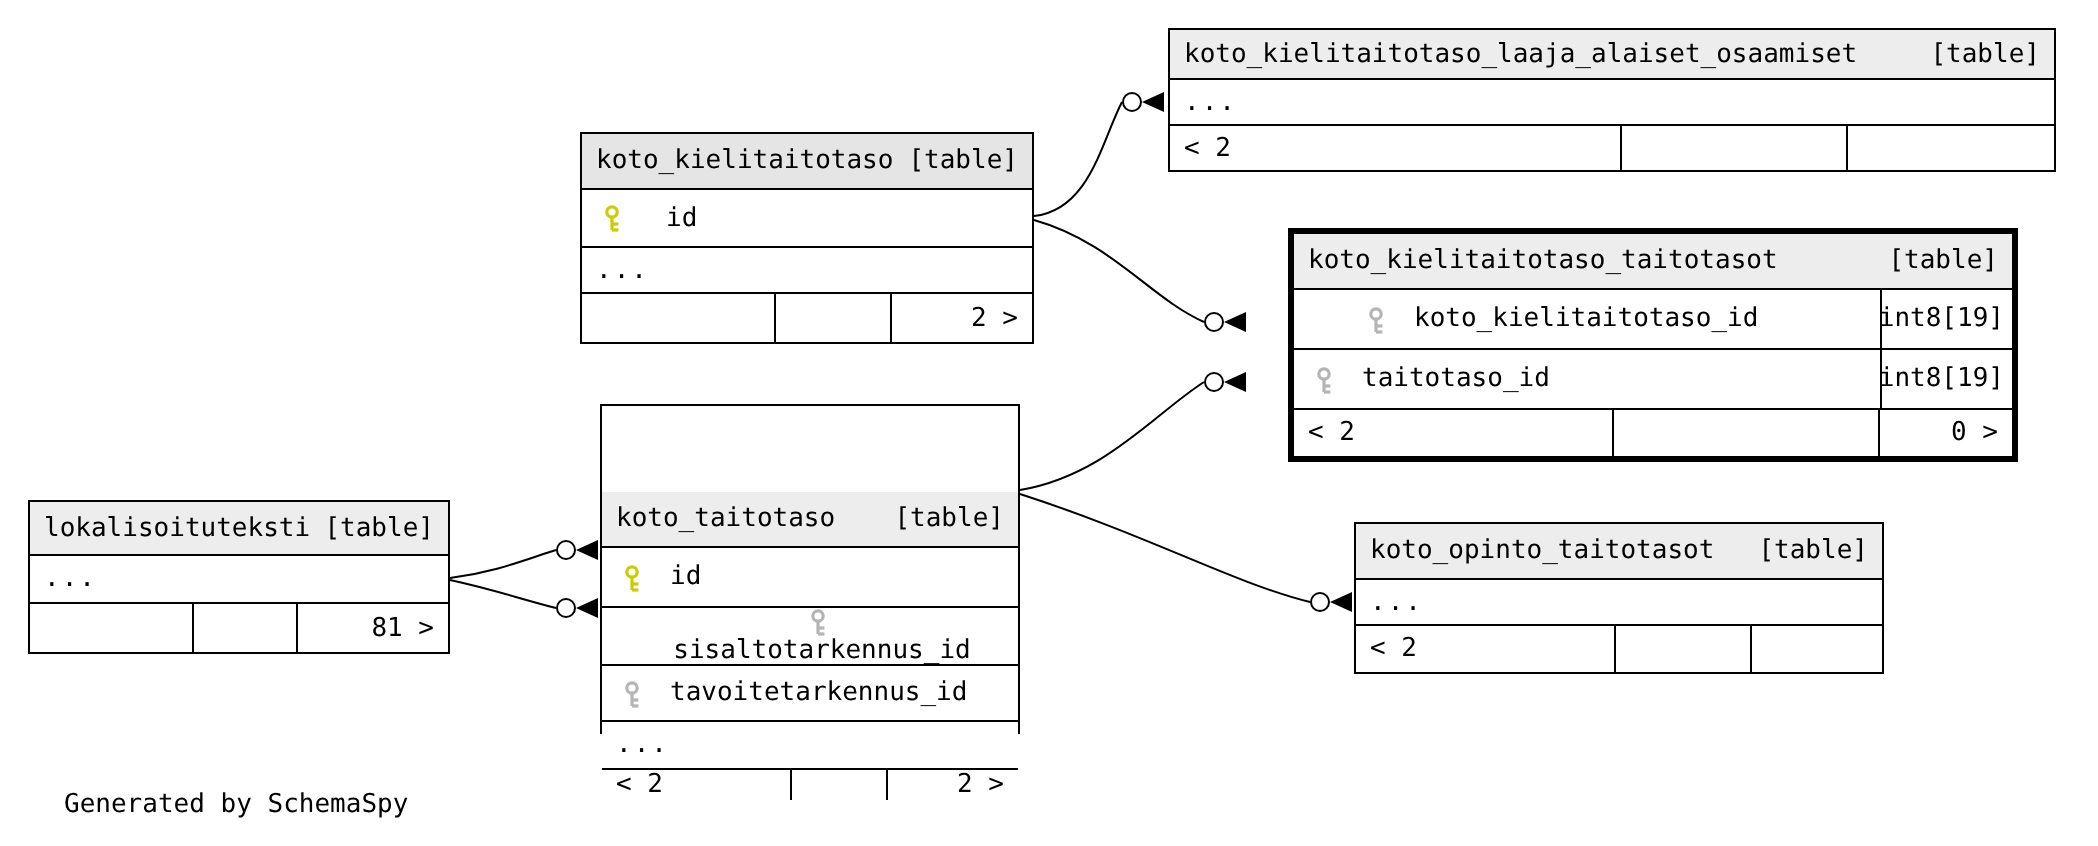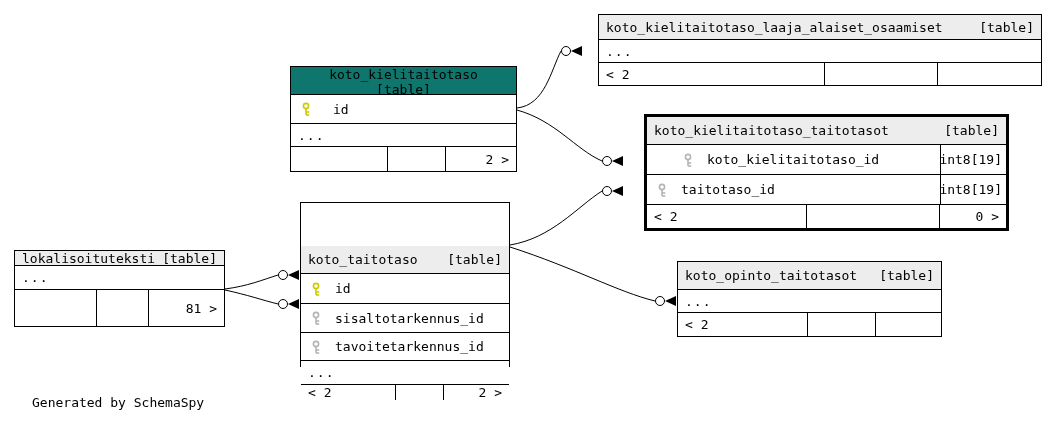--- a/index.html
+++ b/index.html
@@ -64,37 +64,37 @@
     <polygon points="612,191 623,186 623,196" fill="#000"></polygon>
     <circle cx="660" cy="301" r="4.5" fill="#fff" stroke="#000"></circle>
     <polygon points="665,301 676,296 676,306" fill="#000"></polygon>
     <circle cx="283" cy="275" r="4.5" fill="#fff" stroke="#000"></circle>
     <polygon points="288,275 299,270 299,280" fill="#000"></polygon>
     <circle cx="283" cy="304" r="4.5" fill="#fff" stroke="#000"></circle>
     <polygon points="288,304 299,299 299,309" fill="#000"></polygon>
   </g>
 </svg>
 
-<div class="tbl" style="left:584px; top:14px; width:444px; height:72px;margin-left:14px;">
+<div class="tbl" style="left:584px; top:14px; width:444px; height:72px;">
   <div class="hdr" style="height: 25px; background: rgb(237, 237, 237);">
     <span>koto_kielitaitotaso_laaja_alaiset_osaamiset</span>
     <span>[table]</span>
   </div>
   <div class="row" style="height:23px;">
     <span class="ell">...</span>
   </div>
   <div class="footer">
     <div class="fcell" style="width:226px;">&lt; 2</div>
     <div class="fcell" style="width:113px;"></div>
     <div class="fcell r" style="flex:1;"></div>
   </div>
 </div>
 
 <div class="tbl" style="left:290px; top:66px; width:227px; height:106px;">
-  <div class="hdr" style="height: 28px; background: #0f766e; flex-direction: column;">
+  <div class="hdr" style="height: 28px; background: #e5e5e5;">
     <span>koto_kielitaitotaso</span>
     <span>[table]</span>
   </div>
   <div class="row" style="height:29px;">
     <span class="keywrap key-pk" style="color: rgb(204, 204, 0);">
       <svg width="14" height="14" viewBox="0 0 14 14" stroke="currentColor" stroke-width="1.6" fill="none">
         <circle cx="7" cy="4" r="2.6"></circle>
           <line x1="7" y1="6.6" x2="7" y2="13"></line>
         <line x1="7" y1="10" x2="10.2" y2="10"></line>
           <line x1="7" y1="13" x2="10.2" y2="13"></line>
@@ -157,21 +157,21 @@
     <span class="keywrap key-pk" style="color: rgb(204, 204, 0);">
       <svg width="14" height="14" viewBox="0 0 14 14" stroke="currentColor" stroke-width="1.6" fill="none">
         <circle cx="7" cy="4" r="2.6"></circle>
           <line x1="7" y1="6.6" x2="7" y2="13"></line>
         <line x1="7" y1="10" x2="10.2" y2="10"></line>
           <line x1="7" y1="13" x2="10.2" y2="13"></line>
       </svg>
     </span>
     <span class="colname">id</span>
   </div>
-  <div class="row" style="height:29px;">
+  <div class="row" style="height:29px;flex-direction:column;">
     <span class="keywrap key-fk" style="color: rgb(181, 181, 181);">
       <svg width="14" height="14" viewBox="0 0 14 14" stroke="currentColor" stroke-width="1.6" fill="none">
         <circle cx="7" cy="4" r="2.6"></circle>
           <line x1="7" y1="6.6" x2="7" y2="13"></line>
         <line x1="7" y1="10" x2="10.2" y2="10"></line>
           <line x1="7" y1="13" x2="10.2" y2="13"></line>
       </svg>
     </span>
     <span class="colname">sisaltotarkennus_id</span>
   </div>
@@ -190,21 +190,21 @@
     <span class="ell">...</span>
   </div>
   <div class="footer">
     <div class="fcell" style="width:95px;">&lt; 2</div>
     <div class="fcell" style="width:48px;"></div>
     <div class="fcell r" style="flex:1;">2 &gt;</div>
   </div>
 </div>
 
 <div class="tbl" style="left:14px; top:250px; width:211px; height:77px;">
-  <div class="hdr" style="height: 15px; background: rgb(237, 237, 237);">
+  <div class="hdr" style="height: 27px; background: rgb(237, 237, 237);">
     <span>lokalisoituteksti</span>
     <span>[table]</span>
   </div>
   <div class="row" style="height:24px;">
     <span class="ell">...</span>
   </div>
   <div class="footer">
     <div class="fcell" style="width:82px;"></div>
     <div class="fcell" style="width:52px;"></div>
     <div class="fcell r" style="flex:1;">81 &gt;</div>

